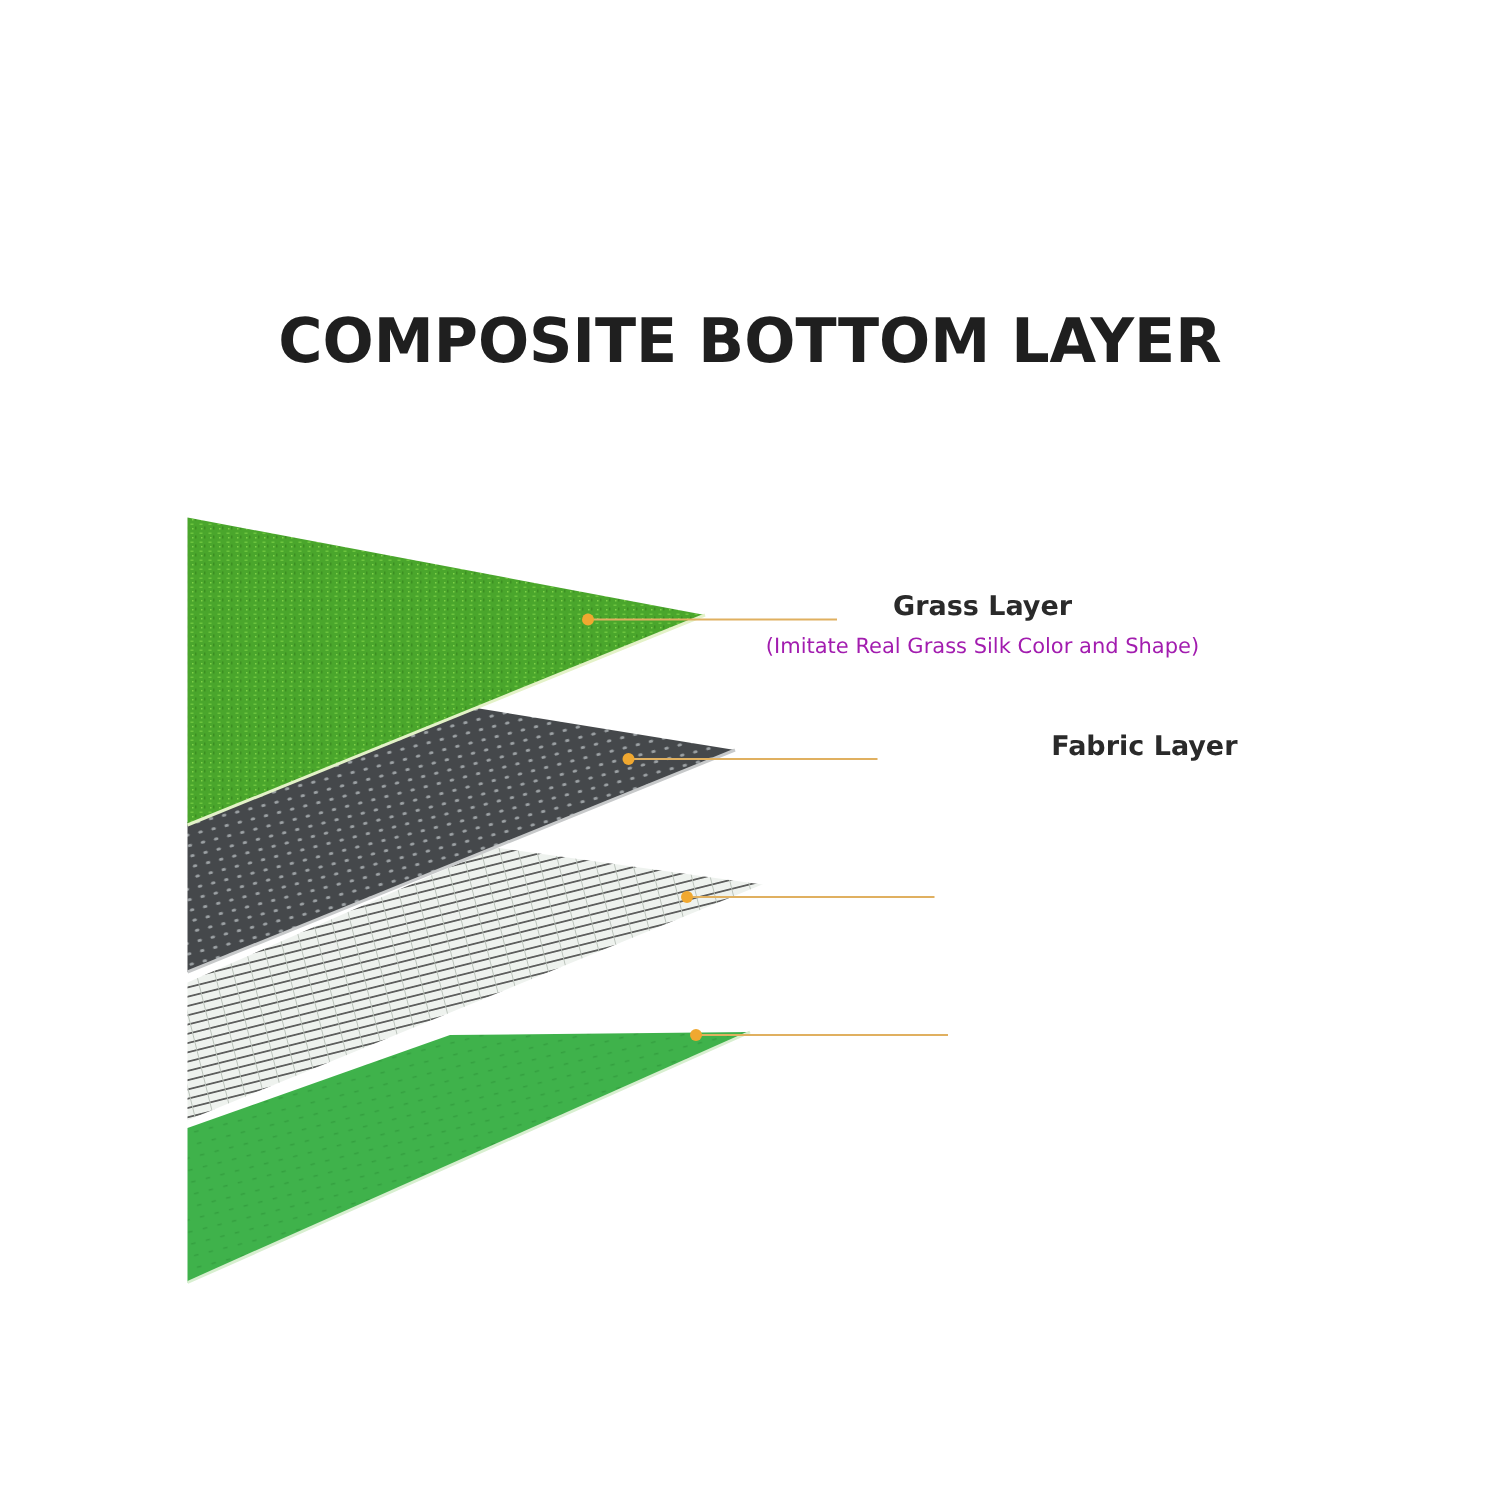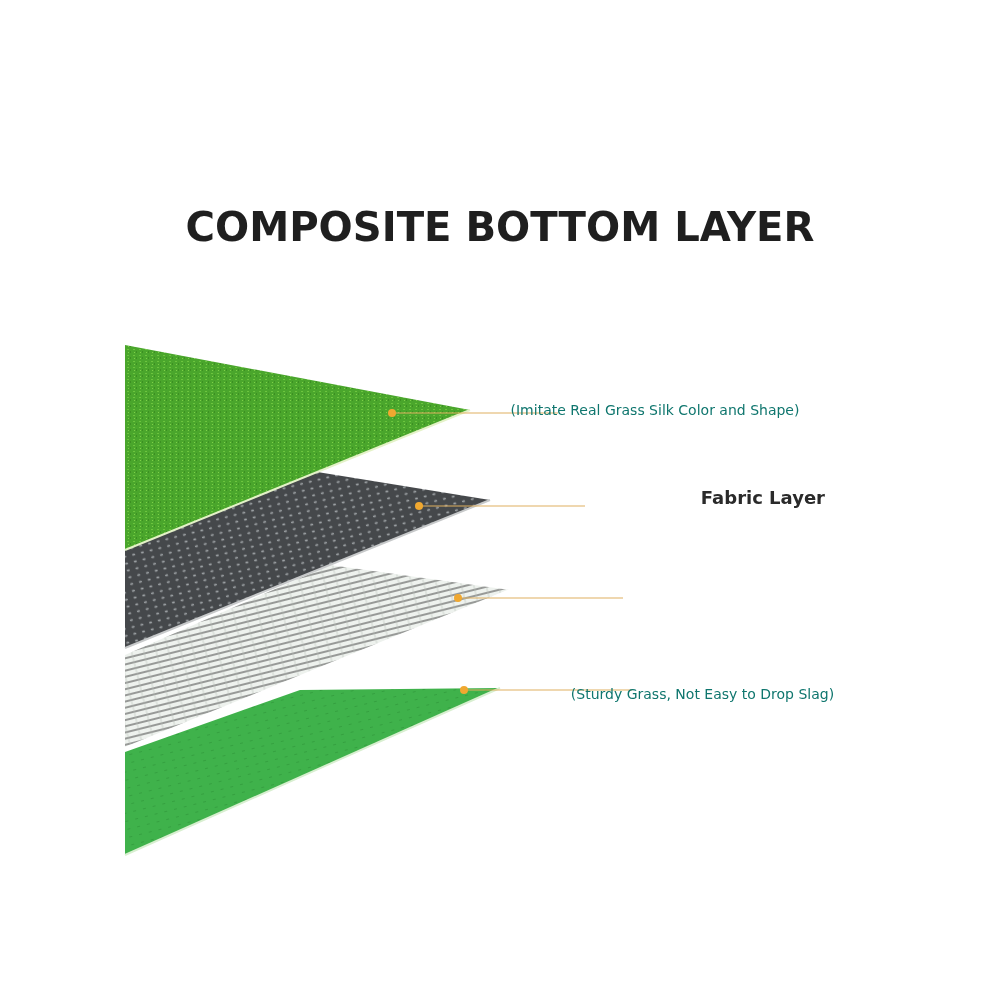--- a/index.html
+++ b/index.html
@@ -1,21 +1,21 @@
 <!DOCTYPE html>
 <html><head>
   <meta charset="utf-8">
   <style>
     html, body { margin:0; padding:0; background:#ffffff; }
     body { width:1000px; height:1000px; position:relative; overflow:hidden; font-family:"DejaVu Sans", sans-serif; }
     .title { position:absolute; left:0; width:1000px; top:203px; text-align:center; font-family:"DejaVu Sans", sans-serif; font-weight:bold; font-size:41px; color:#1f1f1f; letter-spacing:0px; transform:scaleX(0.98); }
     svg.layers { position:absolute; left:0; top:0; }
     .label { position:absolute; text-align:center; }
     .label .name { font-family:"DejaVu Sans", sans-serif; font-weight:bold; font-size:18px; color:#2a2a2a; white-space:nowrap; }
-    .label .desc { font-family:"DejaVu Sans", sans-serif; font-size:14px; color:#0f766e; margin-top:8px; white-space:nowrap; }
+    .label .desc { font-family:"DejaVu Sans", sans-serif; font-size:14px; color:#a21caf; margin-top:8px; white-space:nowrap; }
   </style>
 </head>
 <body>
 
 <div class="title">COMPOSITE BOTTOM LAYER</div>
 
 <svg class="layers" width="1000" height="1000" viewBox="0 0 1000 1000">
   <defs>
     <pattern id="grassTex" width="6" height="6" patternUnits="userSpaceOnUse">
       <rect width="6" height="6" fill="#4aa62c"></rect>
@@ -73,25 +73,25 @@
   </g>
   <circle cx="458" cy="598" r="4" fill="#f0a830"></circle>
 
   <g stroke="#e0b060" stroke-width="1.2">
     <line x1="464" y1="690" x2="632" y2="690"></line>
   </g>
   <circle cx="464" cy="690" r="4" fill="#f0a830"></circle>
 </svg>
 
 <div class="label" style="left:470px; width:370px; top:394px;">
+  <div class="name">Grass Layer</div>
   <div class="desc">(Imitate Real Grass Silk Color and Shape)</div>
 </div>
 
 <div class="label" style="left:530px; width:295px; top:487px;text-align:right;">
   <div class="name">Fabric Layer</div>
 </div>
 
 <div class="label" style="left:500px; width:380px; top:583px;">
 </div>
 
 <div class="label" style="left:530px; width:345px; top:678px;">
-  <div class="desc">(Sturdy Grass, Not Easy to Drop Slag)</div>
 </div>
 
 </body></html>

